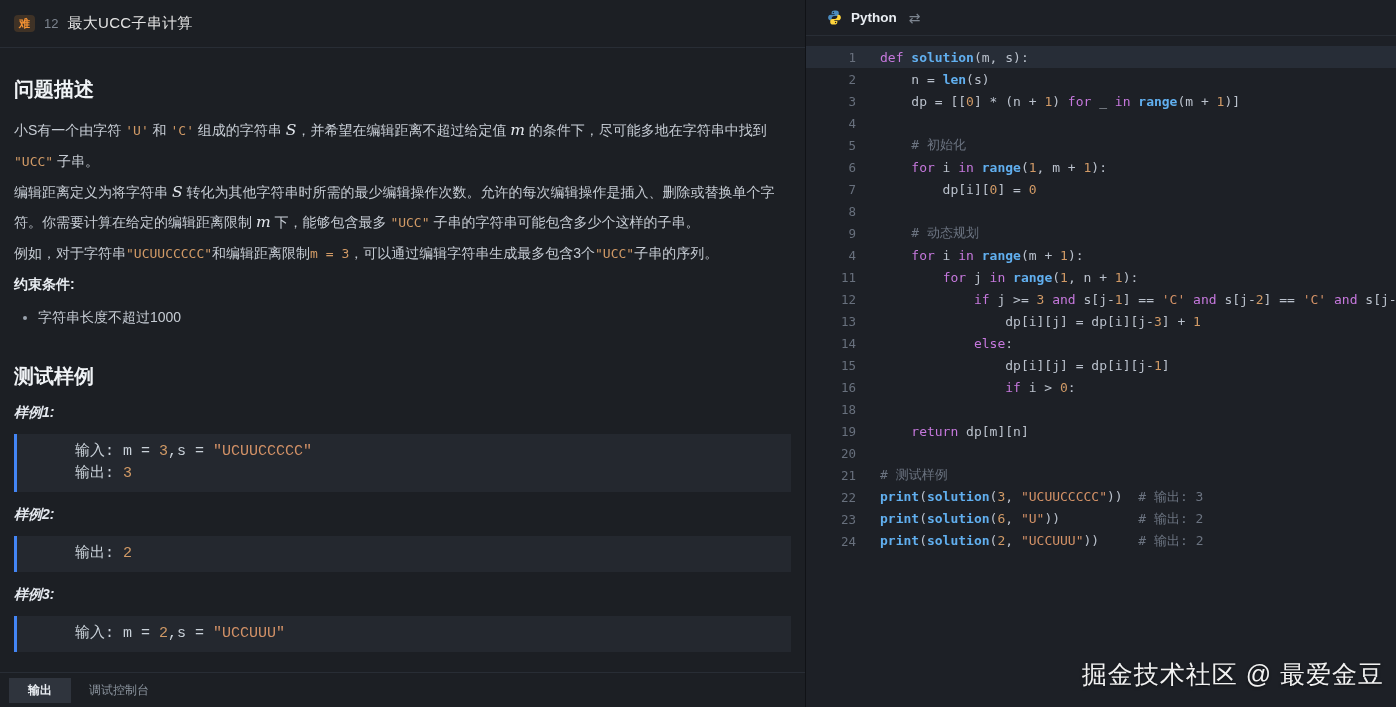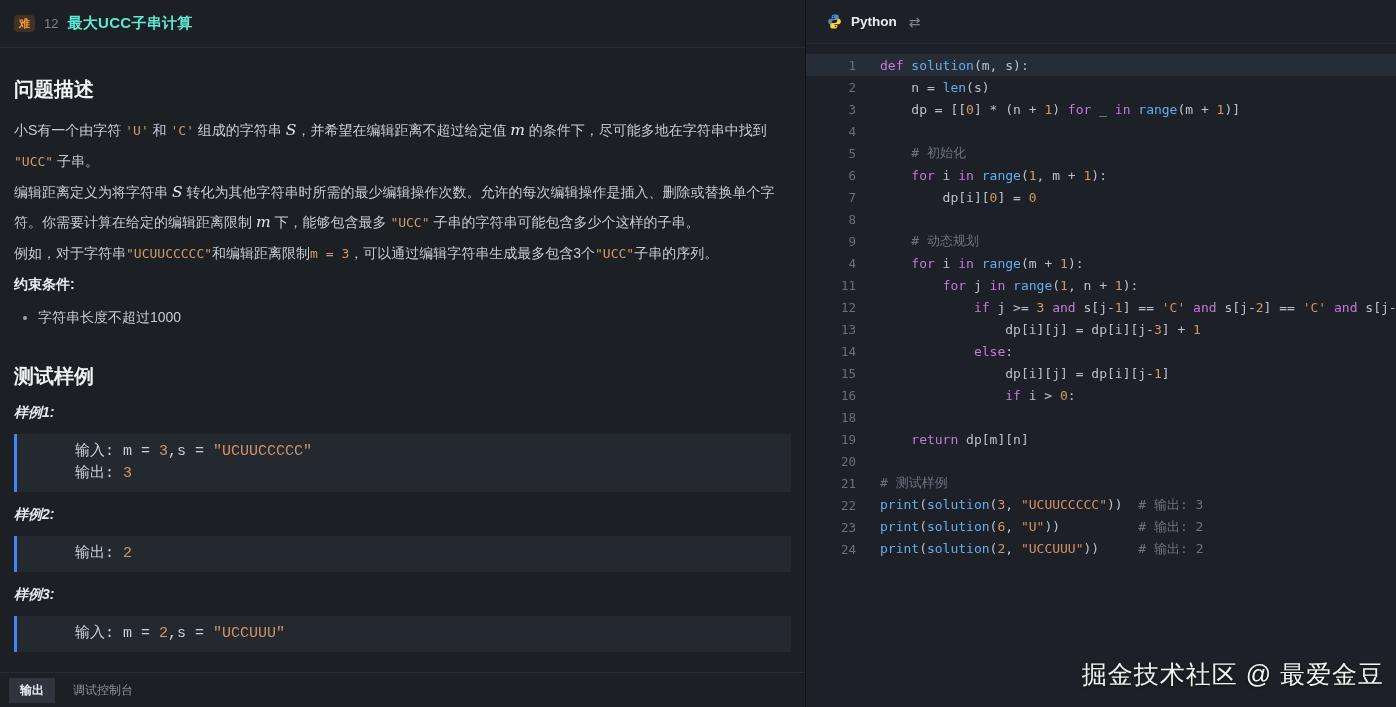--- a/index.html
+++ b/index.html
@@ -5,54 +5,54 @@
   * { margin:0; padding:0; box-sizing:border-box; }
   html,body { width:1396px; height:707px; overflow:hidden; }
   body { background:#17191d; font-family:"Liberation Sans","DejaVu Sans",sans-serif; }
   .app { display:flex; width:1396px; height:707px; position:relative; }
 
   
   .left-panel { width:806px; height:100%; background:#1c1f24; display:flex; flex-direction:column; border-right:1px solid #101216; }
   .left-header { height:48px; flex:none; display:flex; align-items:center; gap:9px; padding:0 14px; border-bottom:1px solid #282d35; }
   .diff-badge { background:rgba(247,147,48,.16); color:#f79333; font-size:11px; font-weight:700; padding:2px 5px; border-radius:4px; line-height:1.25; }
   .prob-no { color:#7d8590; font-size:13px; }
-  .prob-title { color:#5eead4; font-size:15px; font-weight:700; letter-spacing:.3px; }
+  .prob-title { color:#e5e5e5; font-size:15px; font-weight:400; letter-spacing:.3px; }
   .left-content { flex:1; overflow:hidden; padding:0 14px; }
   .section-heading { color:#f0f3f6; font-size:20px; font-weight:700; margin:28px 0 12px; }
   .section-heading.samples { margin-top:34px; }
   .para { color:#c6ccd4; font-size:14px; line-height:30px; }
   .tok-code { font-family:"DejaVu Sans Mono","Liberation Mono",monospace; font-size:13px; color:#d19a66; }
   .para .tok-t { color:#c6ccd4; }
   .tok-math { font-family:"DejaVu Serif","Liberation Serif",serif; font-style:italic; font-size:15.5px; color:#e4e8ee; }
   .constraints-label { color:#e9edf2; font-size:14px; font-weight:700; line-height:30px; }
   .constraints { margin:6px 0 0 8px; padding-left:16px; }
   .constraints li { color:#c6ccd4; font-size:14px; line-height:24px; }
   .constraints li::marker { color:#9aa2ad; }
   .sample-label { color:#e4e8ee; font-size:14px; font-weight:700; font-style:italic; margin:14px 0 12px; }
   .sample-block { background:#24282f; border-left:3px solid #4385f5; padding:7px 16px; margin-bottom:4px; }
   .sample-line { font-family:Liberation Mono, monospace; font-size:15px; line-height:22px; color:#c9d1d9; white-space:pre;margin-left:42px; }
   .sample-line .tok-t { color:#c9d1d9; }
   .left-footer { height:35px; flex:none; display:flex; align-items:center; gap:18px; padding:0 9px; border-top:1px solid #282d35; background:#1c1f24; }
   .tab { font-size:12px; color:#8b949e; cursor:pointer; white-space:nowrap; }
-  .tab.active { background:#2f343d; color:#e9edf2; font-weight:700; padding:4px 11px; border-radius:0; }
+  .tab.active { background:#2f343d; color:#e9edf2; font-weight:700; padding:4px 19px; border-radius:0; }
 
   
   .right-panel { flex:1; height:100%; background:#1d2026; display:flex; flex-direction:column; overflow:hidden; }
-  .right-header { height:44px; flex:none; display:flex; align-items:center; gap:8px; padding:0 20px; border-bottom:1px solid #282d35; }
+  .right-header { height:36px; flex:none; display:flex; align-items:center; gap:8px; padding:0 20px; border-bottom:1px solid #282d35; }
   .python-icon-wrap { width:17px; height:17px; display:block; }
   .python-icon-wrap svg { width:17px; height:17px; display:block; }
   .lang-label { color:#e9edf2; font-size:13.5px; font-weight:700; }
   .swap-icon { color:#7d8590; font-size:14px; margin-left:4px; cursor:pointer; }
   .code-area { flex:1; padding-top:10px; overflow:hidden; font-family:"DejaVu Sans Mono","Liberation Mono",monospace; font-size:13px; }
   .code-line { display:flex; height:22px; align-items:center; }
   .code-line.highlight { background:#272d37; }
   .line-no { width:50px; flex:none; text-align:right; color:#68707d; font-size:12.5px; }
   .code-text { white-space:pre; padding-left:24px; color:#bac1cc; }
   .tok-kw  { color:#c678dd; }
-  .tok-fn  { color:#61afef; }
+  .tok-fn  { color:#61afef;font-weight:bold; }
   .tok-num { color:#d19a66; }
   .tok-str { color:#d49267; }
   .tok-cm  { color:#6b7380; }
   .tok-t   { color:inherit; }
 
   
   .watermark { position:absolute; right:12px; bottom:16px; font-size:25px; color:#f2f2f2; letter-spacing:1px; text-shadow:0 1px 3px rgba(0,0,0,.55); z-index:10; white-space:nowrap; }
 </style>
 </head>
 <body>

